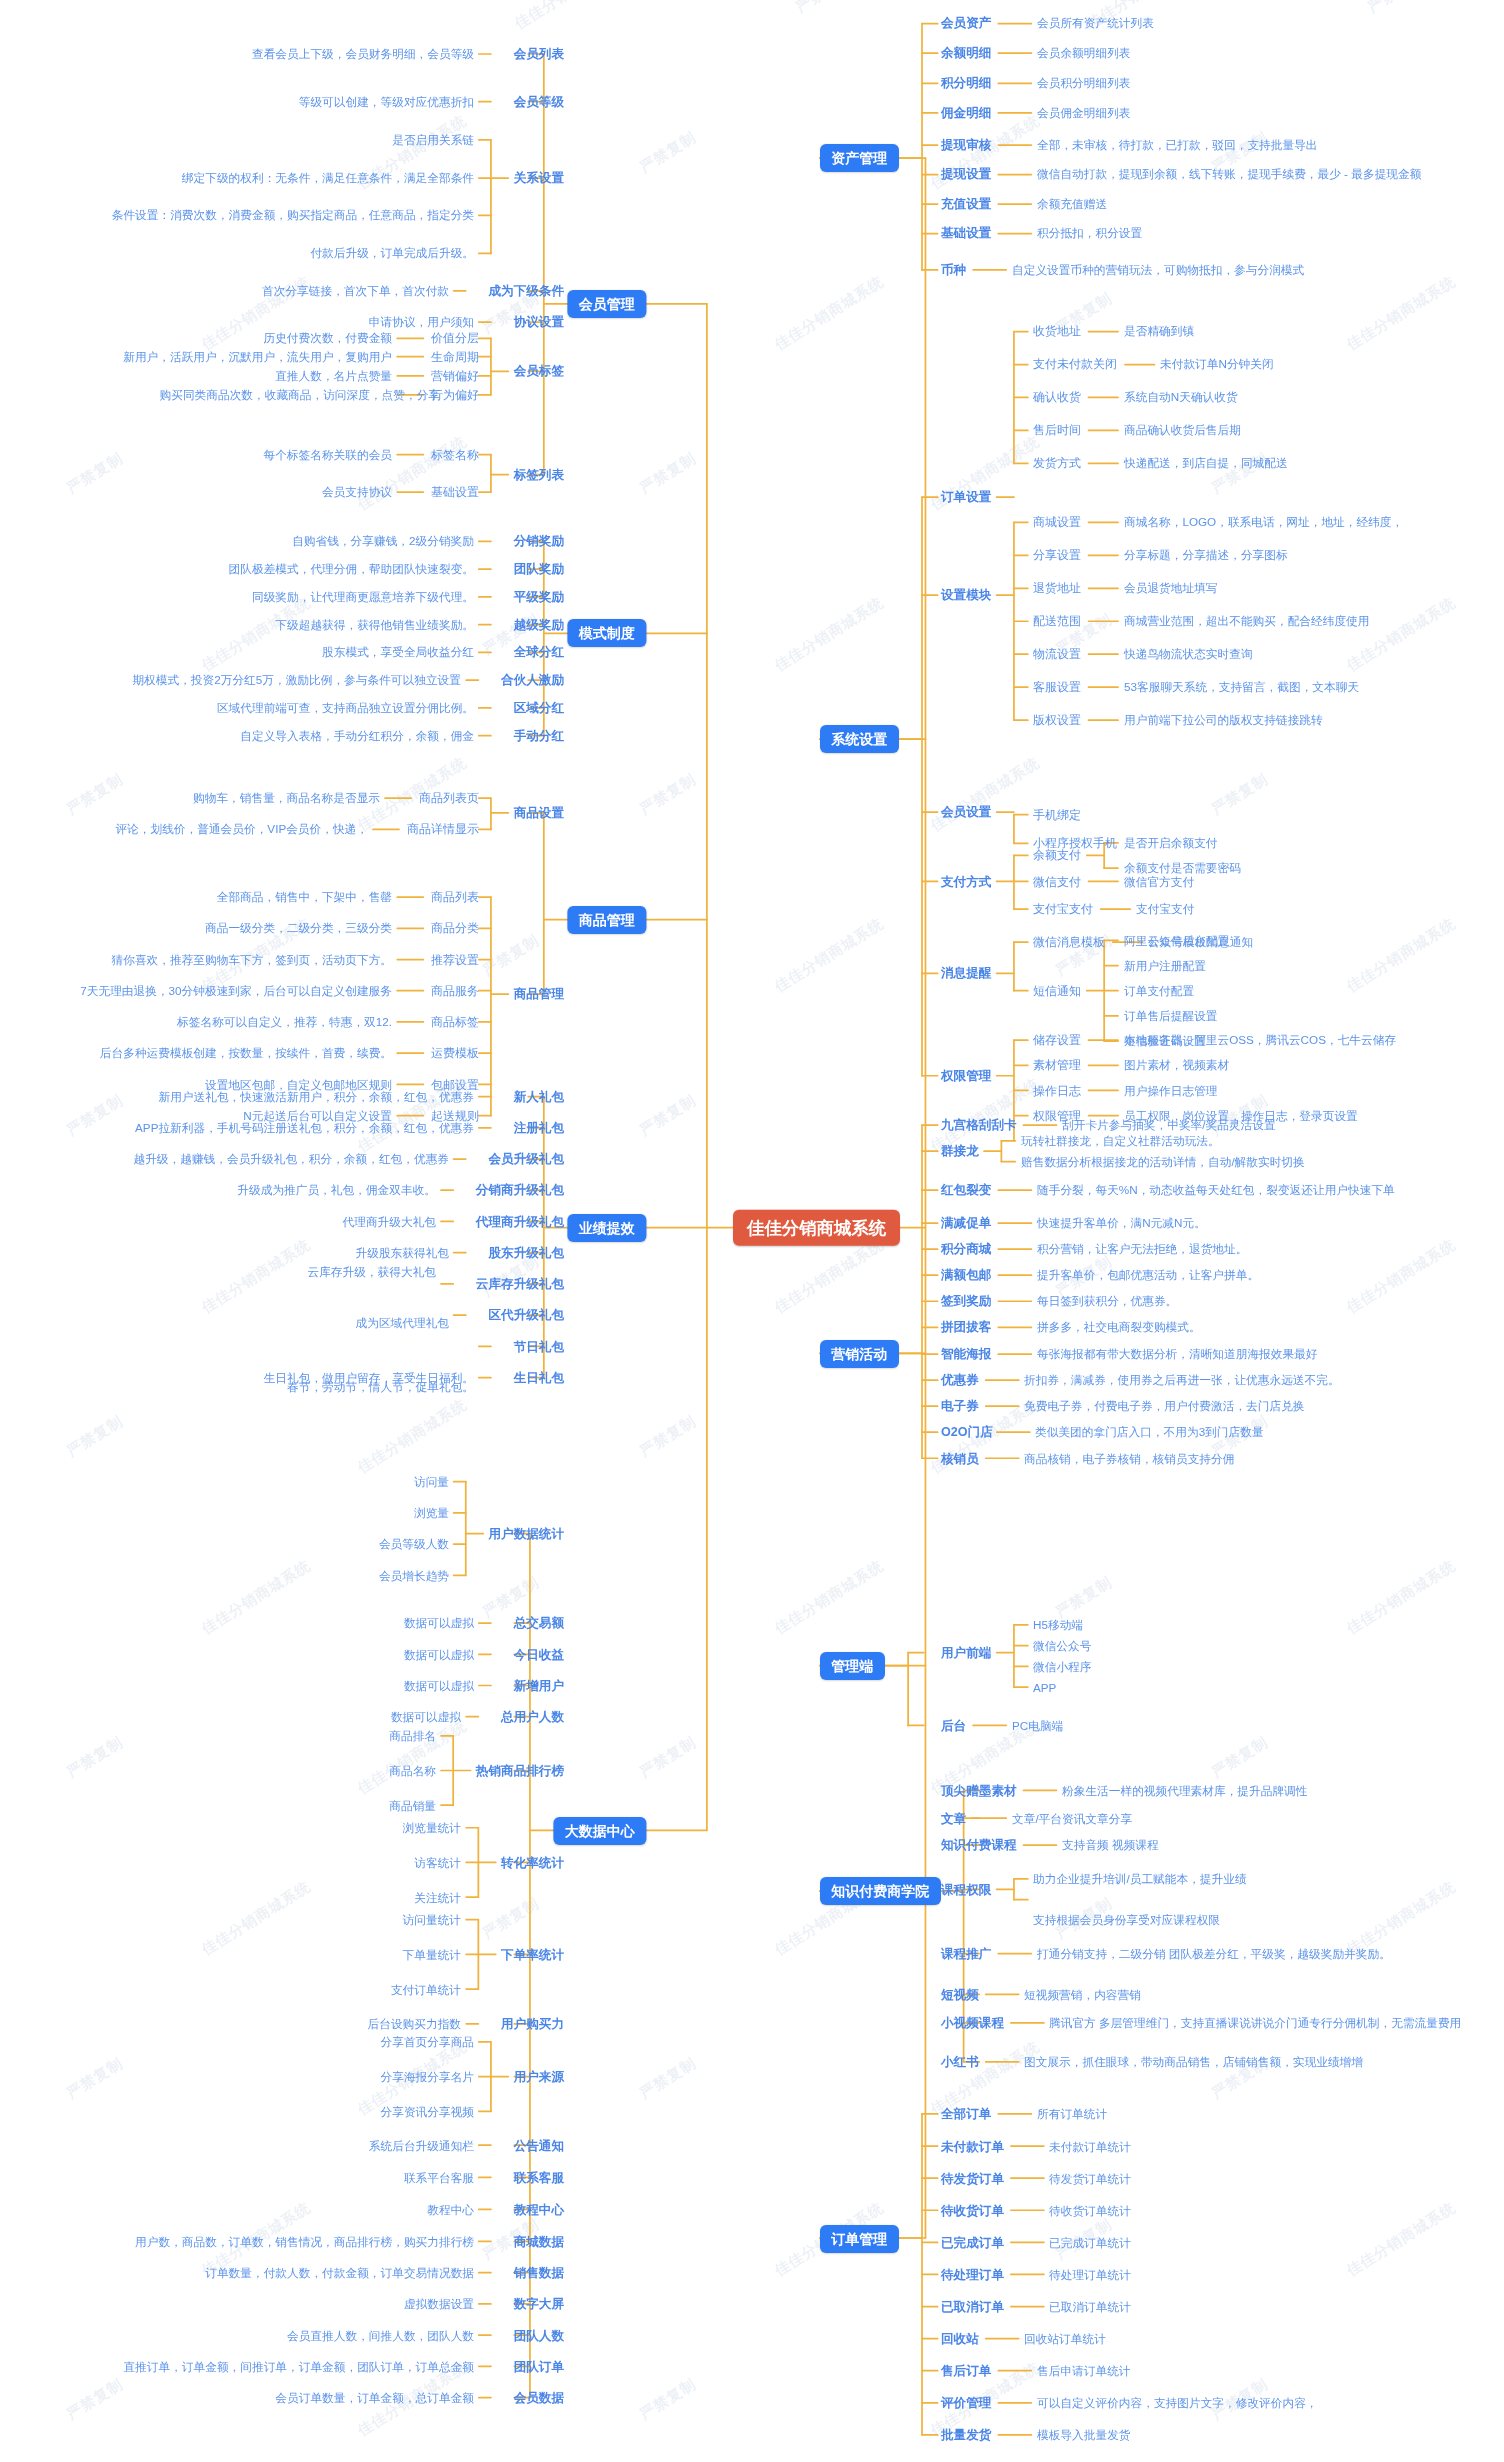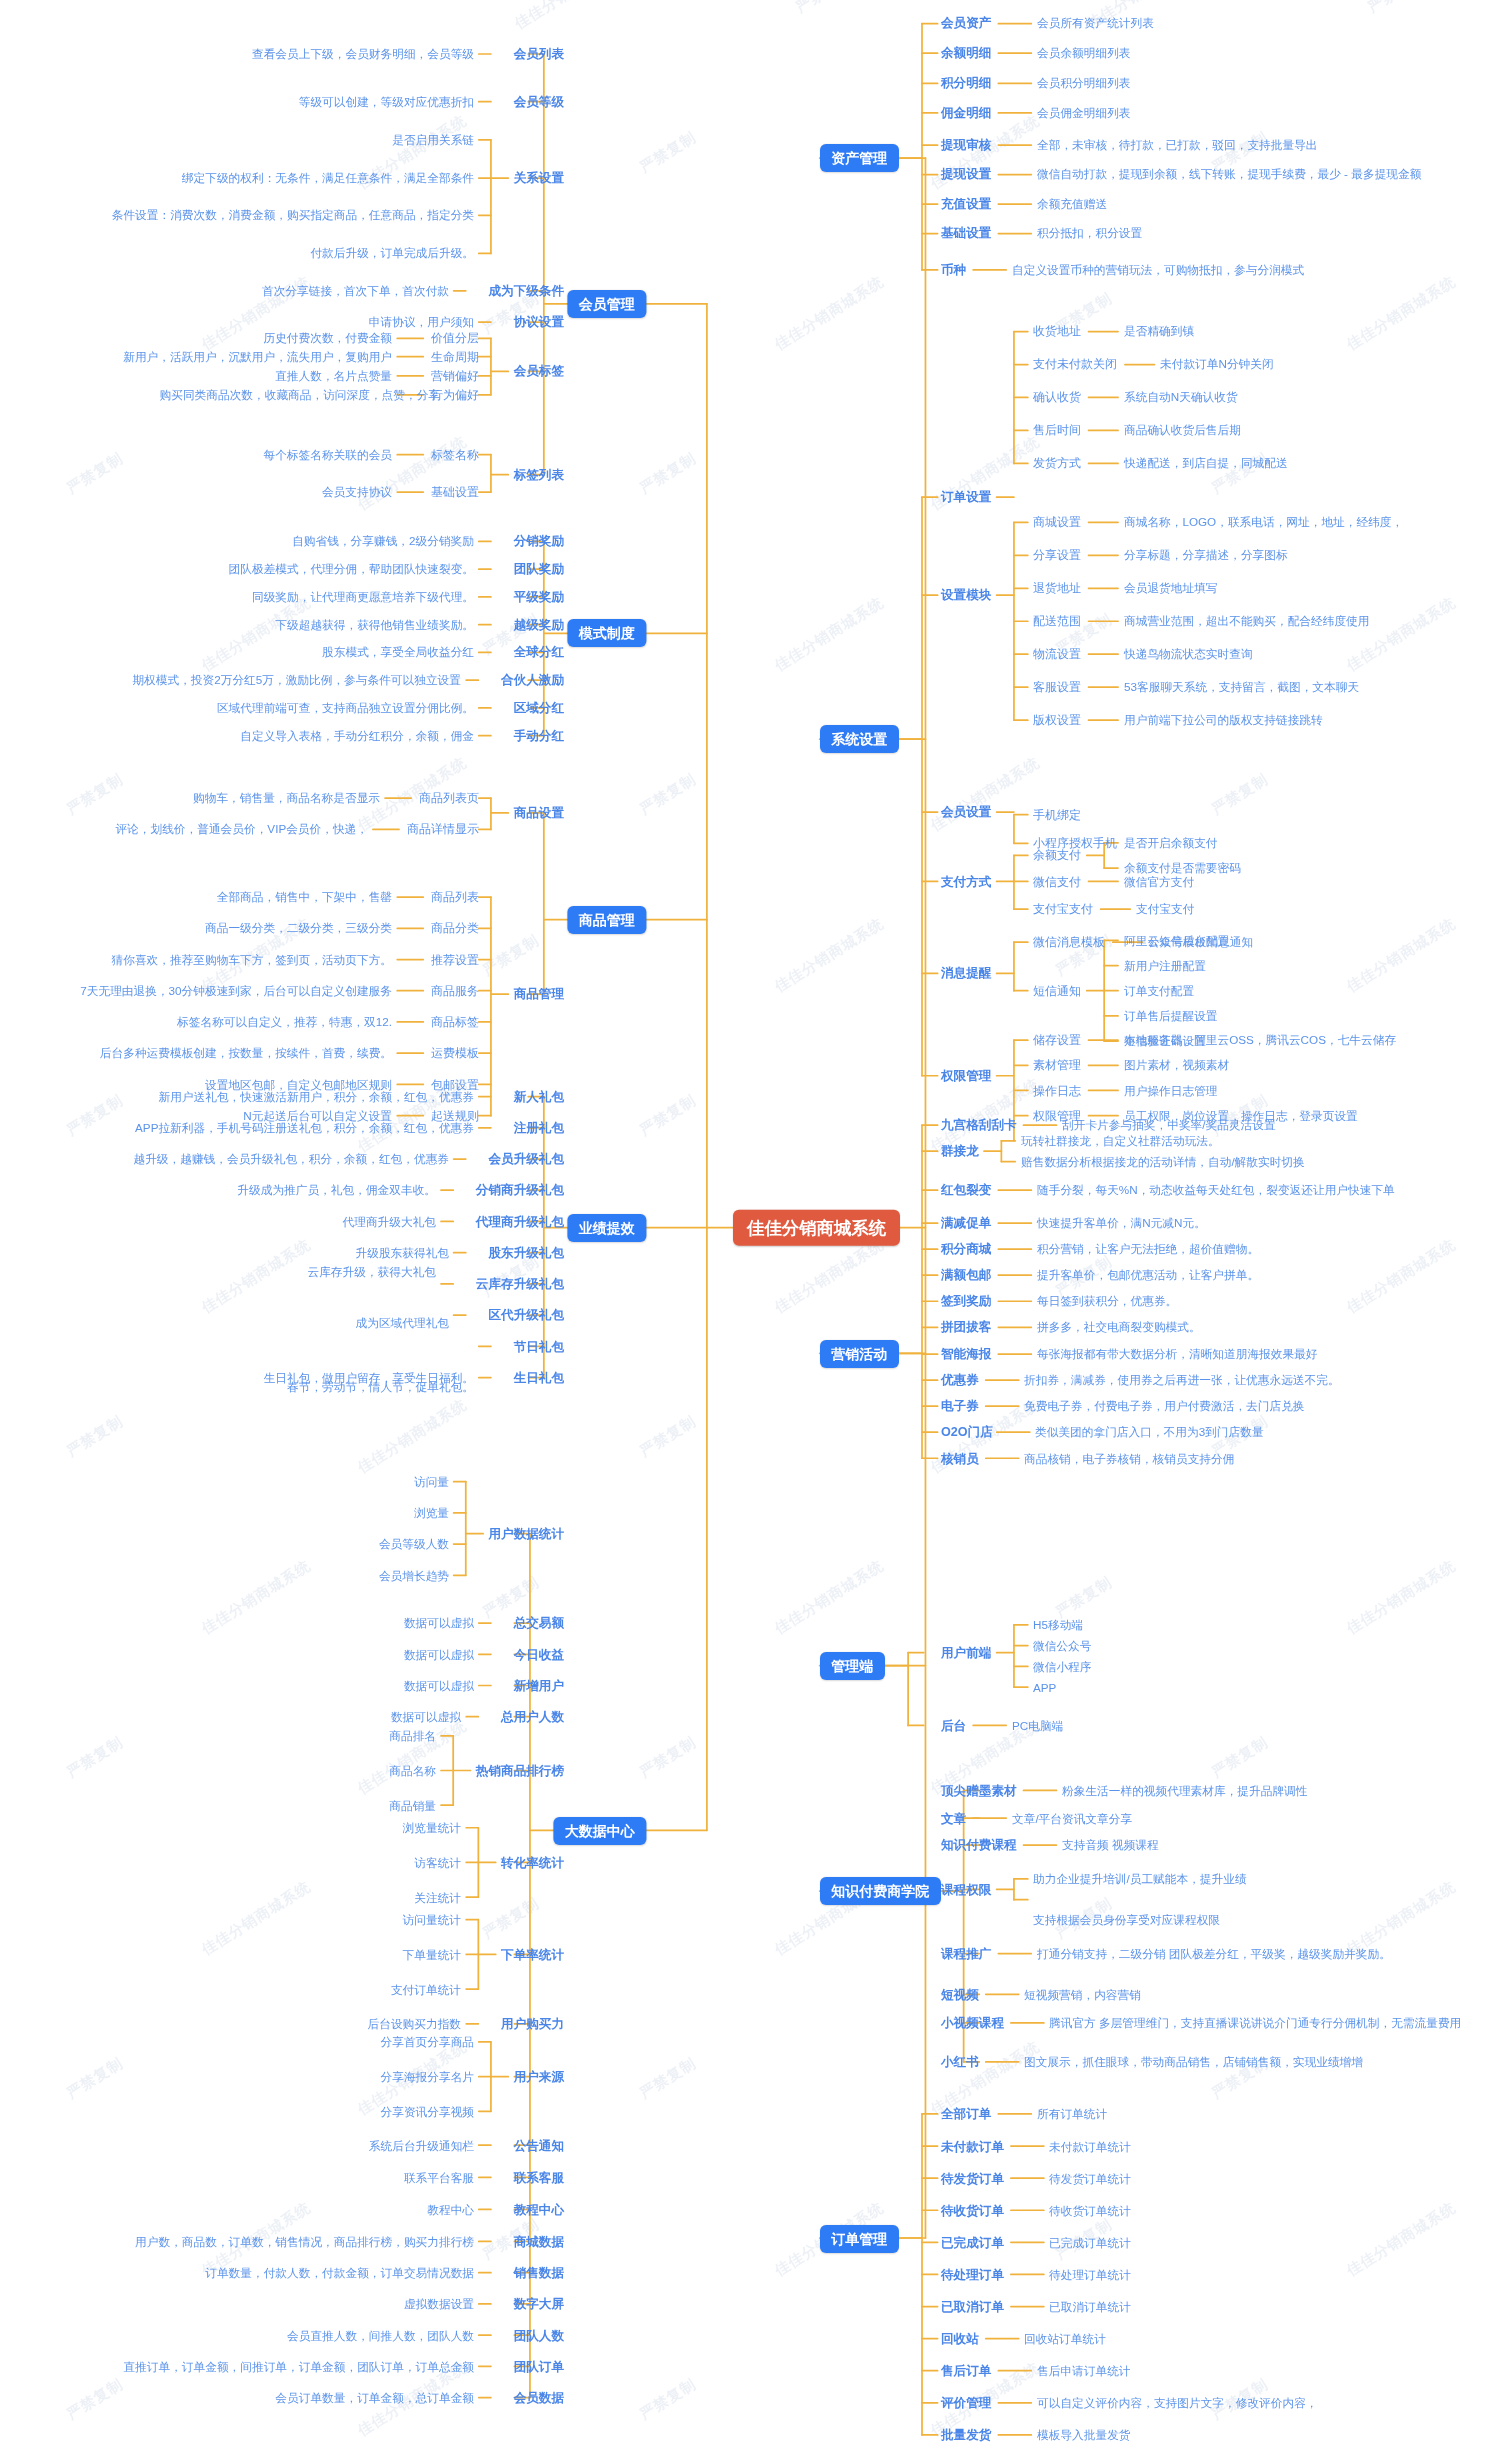--- a/index.html
+++ b/index.html
@@ -731,21 +731,21 @@
     <div class="node lvl2 la" style="left: 941px; top: 1125px;">九宫格刮刮卡</div>
     <div class="node lvl4 la" style="left: 1062px; top: 1125px;">刮开卡片参与抽奖，中奖率/奖品灵活设置</div>
     <div class="node lvl2 la" style="left: 941px; top: 1151px;">群接龙</div>
     <div class="node lvl4 la" style="left: 1021px; top: 1141px;">玩转社群接龙，自定义社群活动玩法。</div>
     <div class="node lvl4 la" style="left: 1021px; top: 1162px;">赔售数据分析根据接龙的活动详情，自动/解散实时切换</div>
     <div class="node lvl2 la" style="left: 941px; top: 1190px;">红包裂变</div>
     <div class="node lvl4 la" style="left: 1037px; top: 1190px;">随手分裂，每天%N，动态收益每天处红包，裂变返还让用户快速下单</div>
     <div class="node lvl2 la" style="left: 941px; top: 1223px;">满减促单</div>
     <div class="node lvl4 la" style="left: 1037px; top: 1223px;">快速提升客单价，满N元减N元。</div>
     <div class="node lvl2 la" style="left: 941px; top: 1249px;">积分商城</div>
-    <div class="node lvl4 la" style="left: 1037px; top: 1249px;">积分营销，让客户无法拒绝，超价值赠物。</div>
+    <div class="node lvl4 la" style="left: 1037px; top: 1249px;">积分营销，让客户无法拒绝，退货地址。</div>
     <div class="node lvl2 la" style="left: 941px; top: 1275px;">满额包邮</div>
     <div class="node lvl4 la" style="left: 1037px; top: 1275px;">提升客单价，包邮优惠活动，让客户拼单。</div>
     <div class="node lvl2 la" style="left: 941px; top: 1301px;">签到奖励</div>
     <div class="node lvl4 la" style="left: 1037px; top: 1301px;">每日签到获积分，优惠券。</div>
     <div class="node lvl2 la" style="left: 941px; top: 1327px;">拼团拔客</div>
     <div class="node lvl4 la" style="left: 1037px; top: 1327px;">拼多多，社交电商裂变购模式。</div>
     <div class="node lvl2 la" style="left: 941px; top: 1354px; text-align: right;">智能海报</div>
     <div class="node lvl4 la" style="left: 1037px; top: 1354px;">每张海报都有带大数据分析，清晰知道朋海报效果最好</div>
     <div class="node lvl2 la" style="left: 941px; top: 1380px;">优惠券</div>
     <div class="node lvl4 la" style="left: 1024px; top: 1380px;">折扣券，满减券，使用券之后再进一张，让优惠永远送不完。</div>

